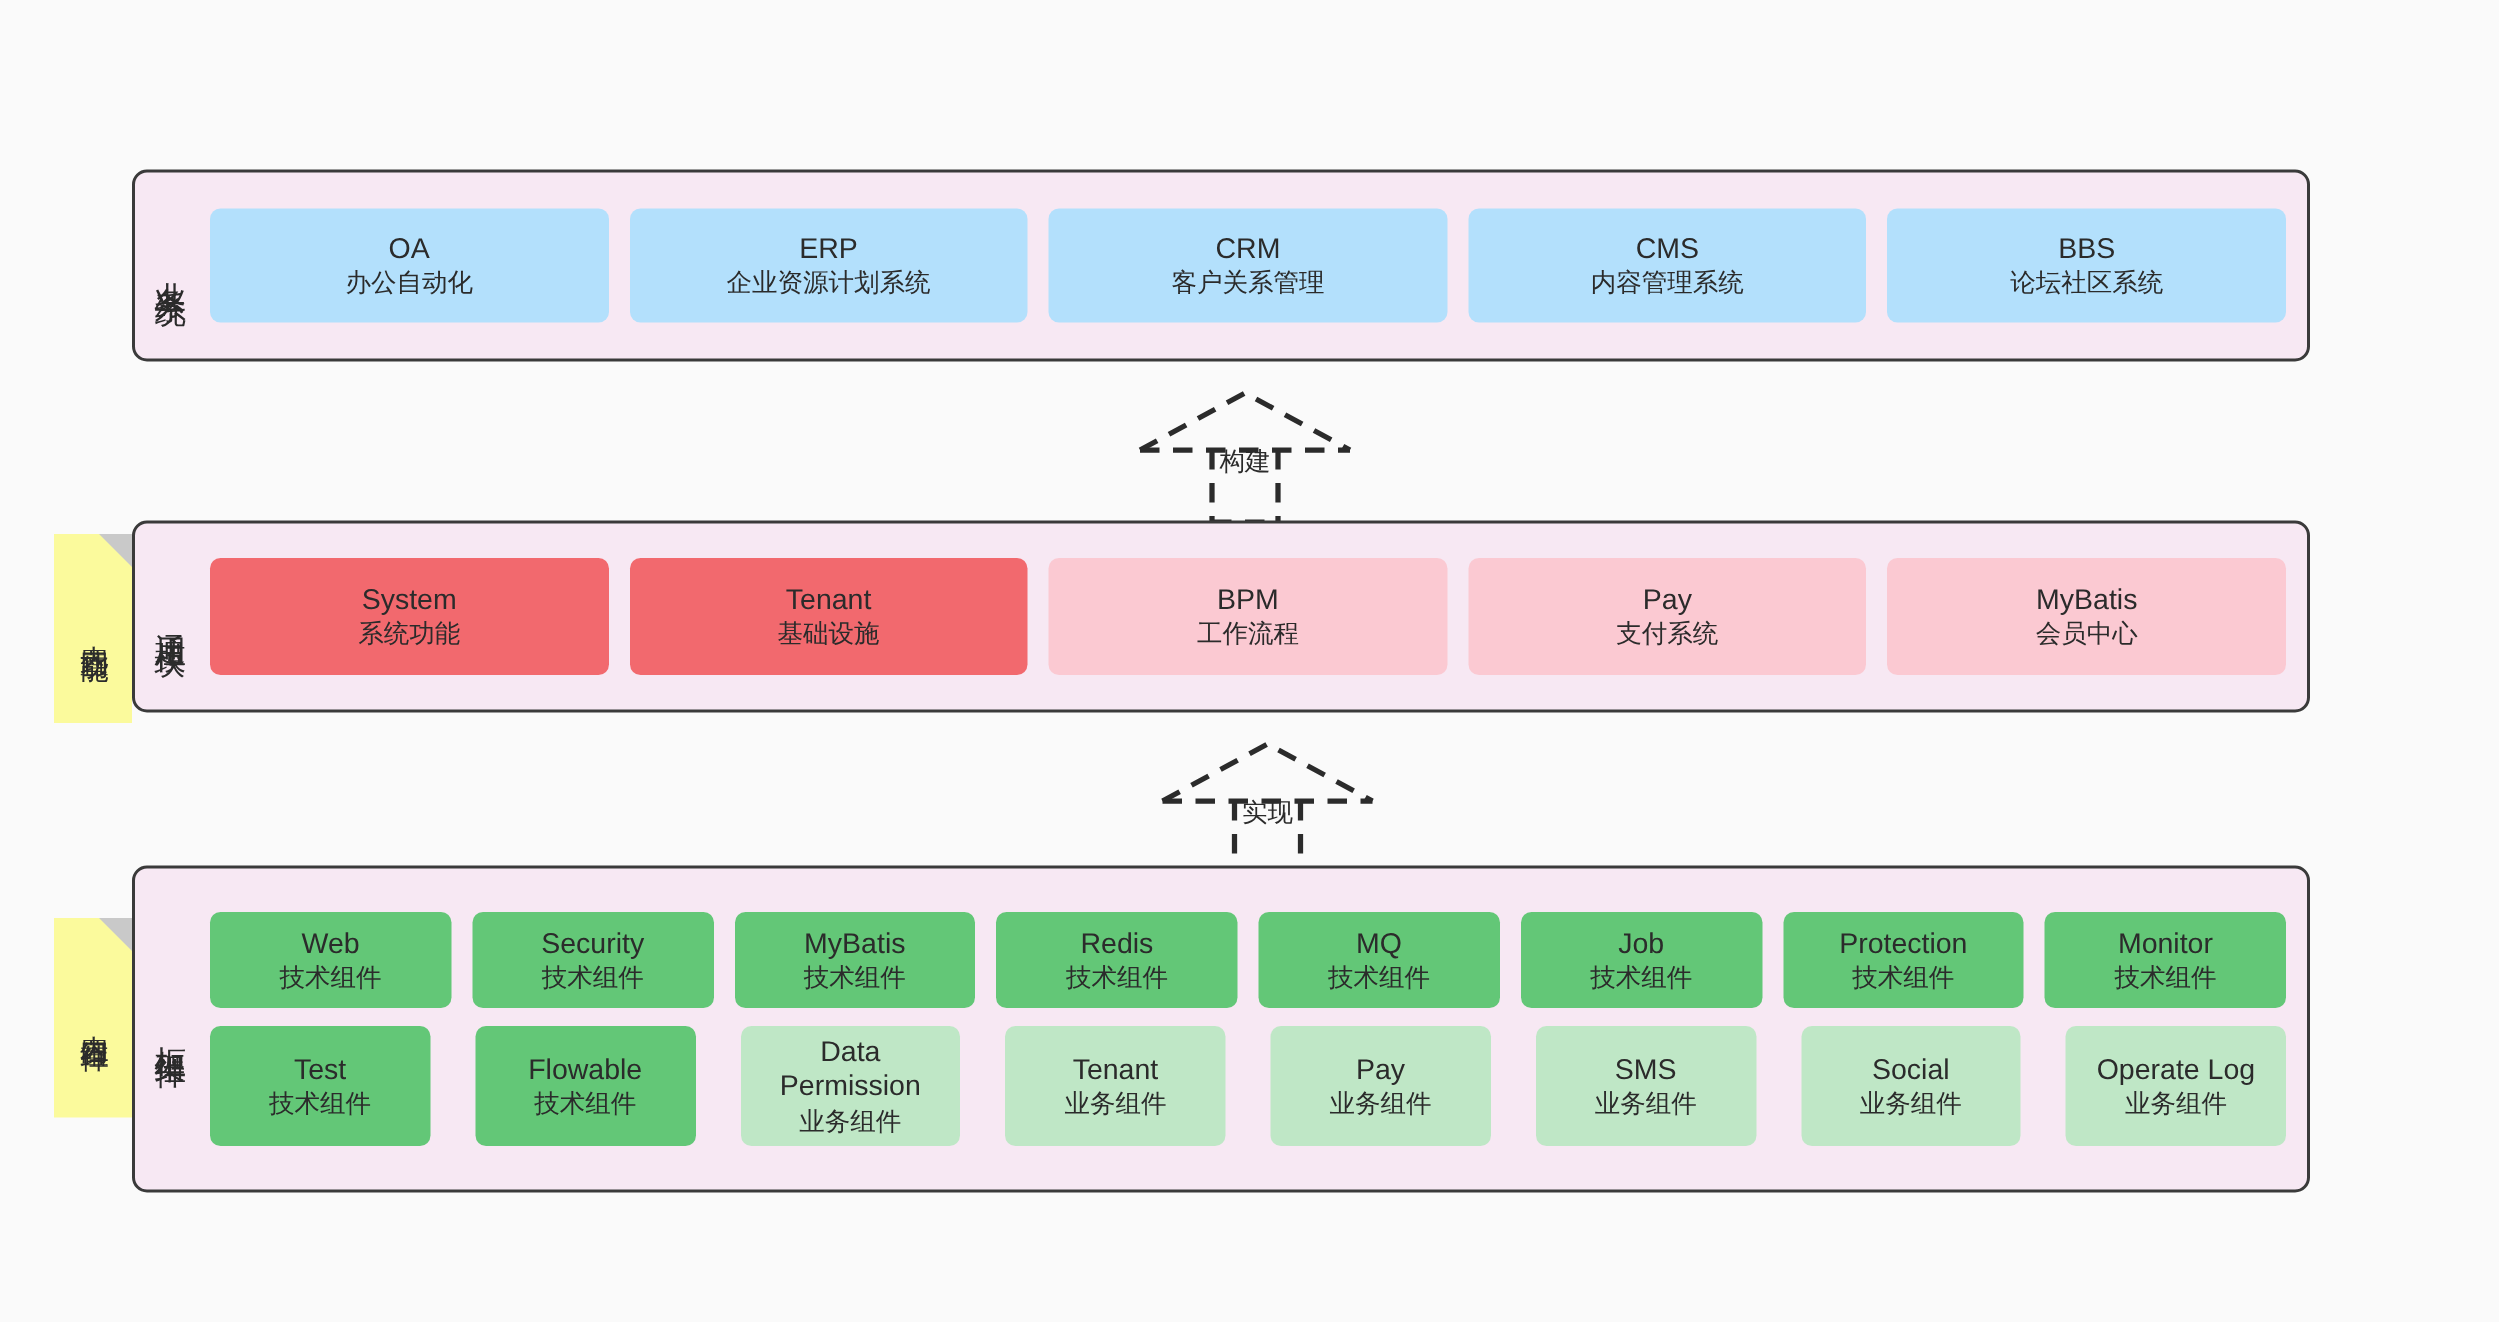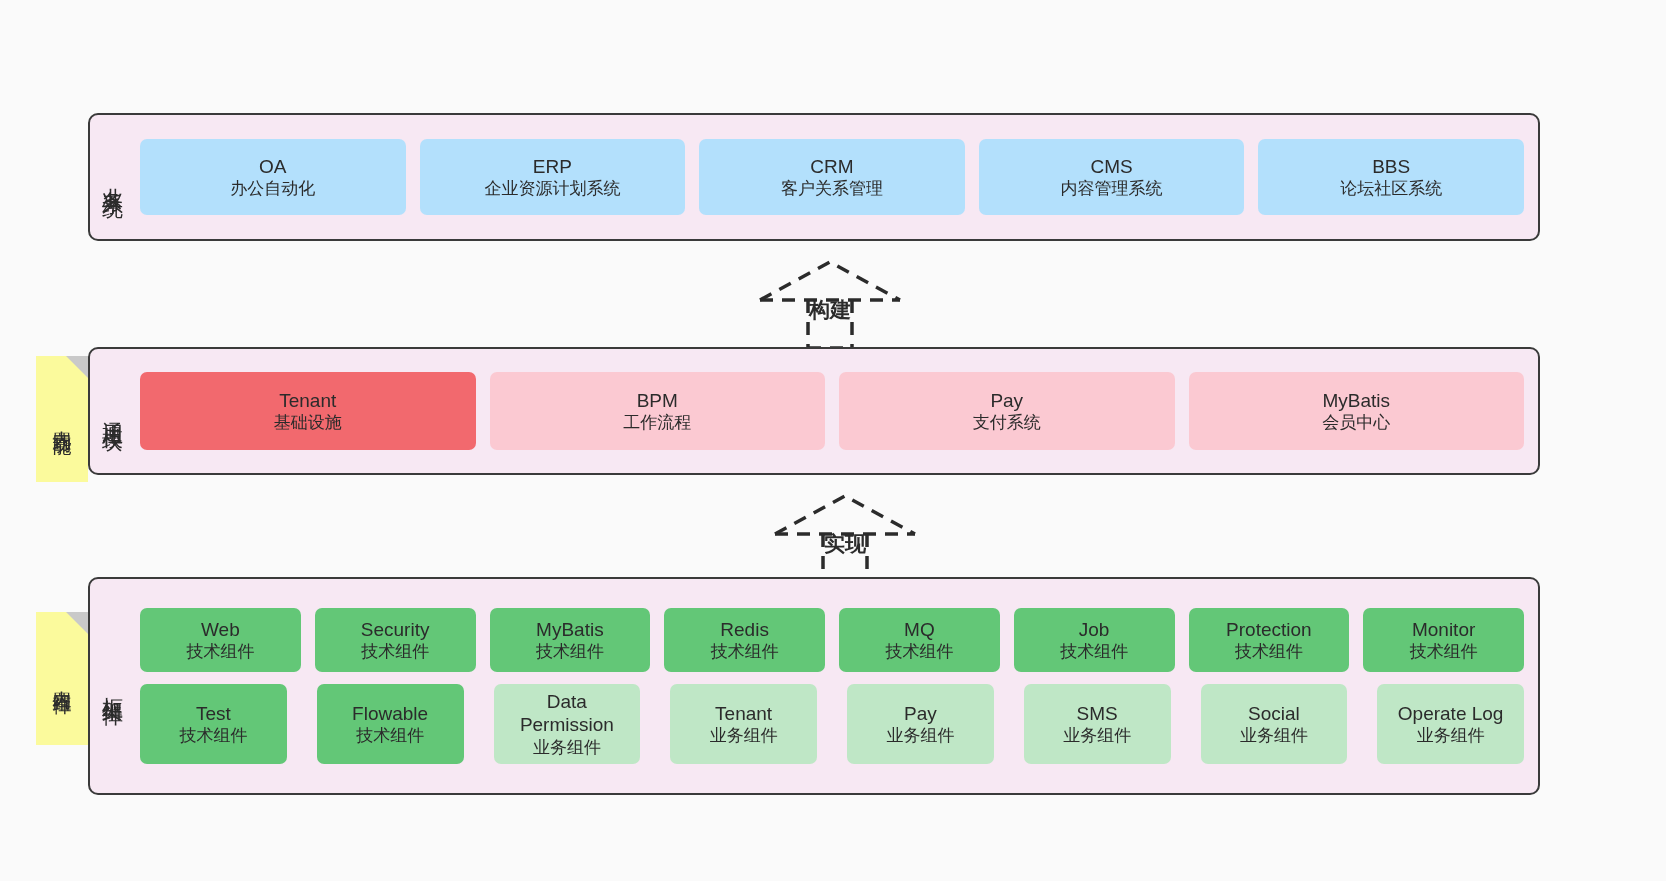--- a/index.html
+++ b/index.html
@@ -138,26 +138,25 @@
     position: absolute;
     left: 0;
     top: 0;
     overflow: visible;
   }
   .connector .conn-label {
     position: absolute;
     left: 50%;
     transform: translateX(-50%);
     top: 44px;
-    font-size: 21px;
+    font-size: 17px;
     color: #2b2b2b;
     background: transparent;
     padding: 0 13px;
     white-space: nowrap;
-    font-weight: bold;
   }
 </style>
 </head>
 <body>
 
 <div id="canvas">
 
   <div class="layer" id="layer-business-system" style="left:88px; top:113px; width:1452px; height:128px;">
     <div class="layer-title">业务系统</div>
     <div class="layer-body">
@@ -200,20 +199,24 @@
   </div>
 
   <div class="sticky" style="left:36px; top:356px; height:126px;">
     <span class="sticky-text">内置功能</span>
   </div>
 
   <div class="layer" id="layer-common-module" style="left:88px; top:347px; width:1452px; height:128px;">
     <div class="layer-title">通用模块</div>
     <div class="layer-body">
       <div class="node-row" style="height:78px;">
+        <div class="node red">
+          <span class="n-title">System</span>
+          <span class="n-sub">系统功能</span>
+        </div>
         <div class="node red">
           <span class="n-title">Tenant</span>
           <span class="n-sub">基础设施</span>
         </div>
         <div class="node pink">
           <span class="n-title">BPM</span>
           <span class="n-sub">工作流程</span>
         </div>
         <div class="node pink">
           <span class="n-title">Pay</span>

